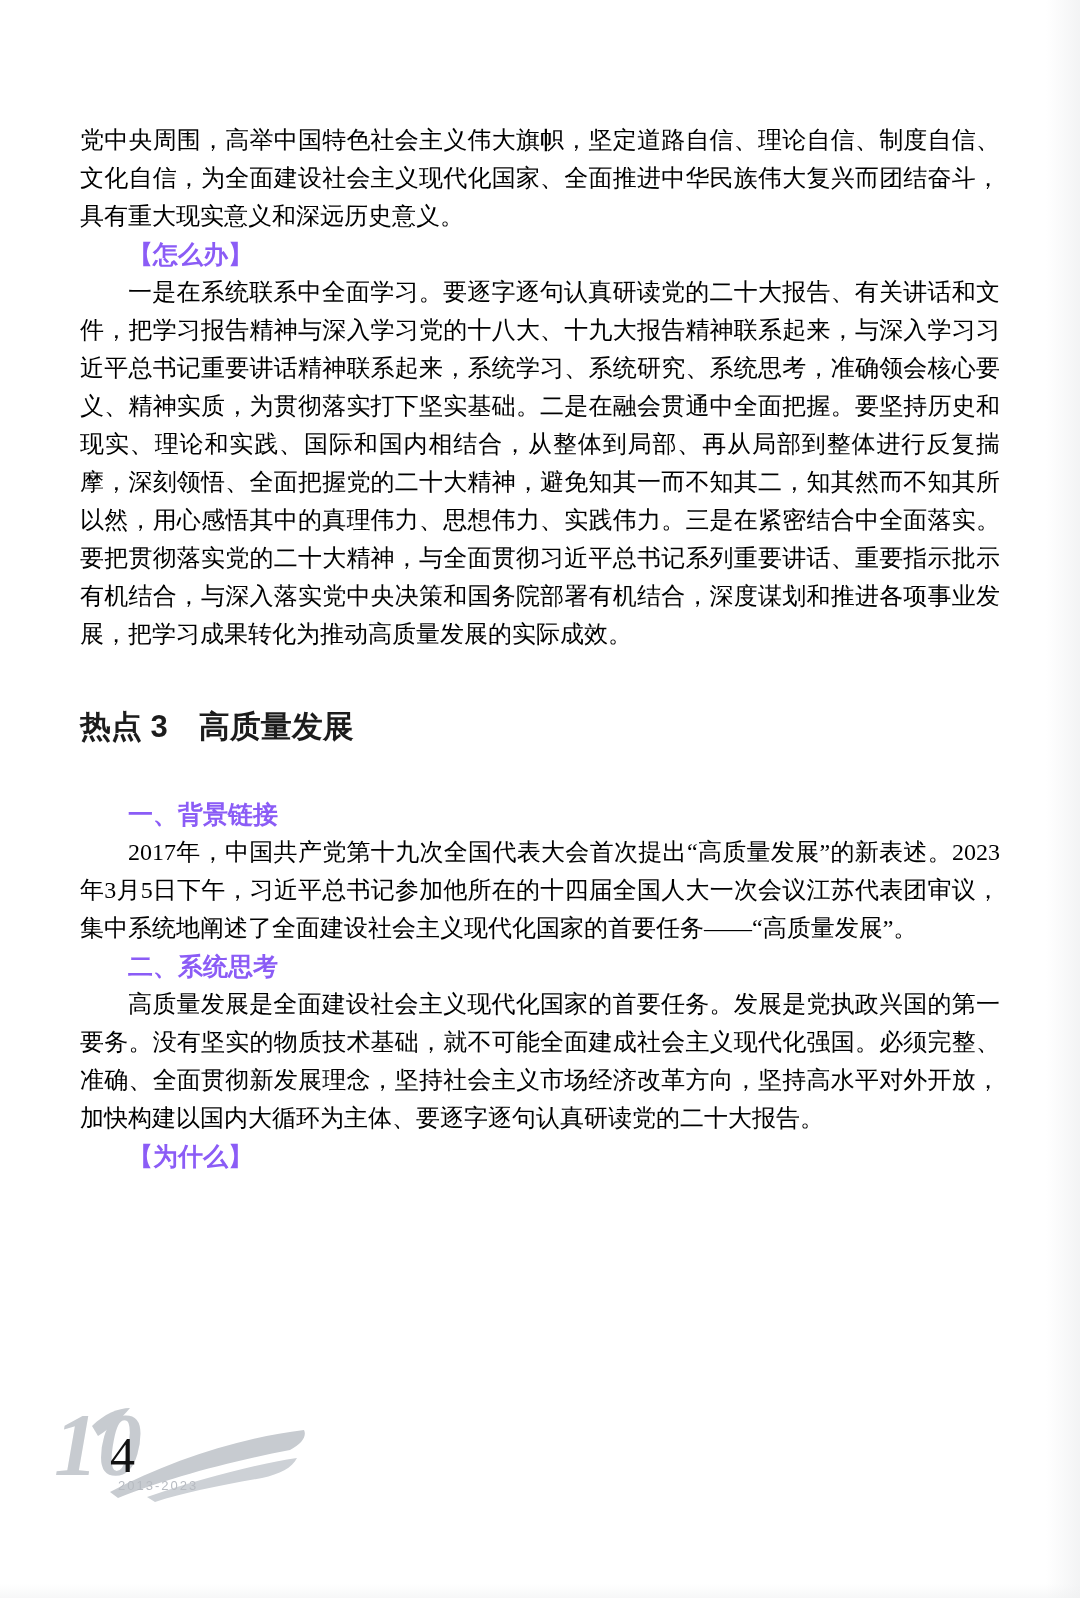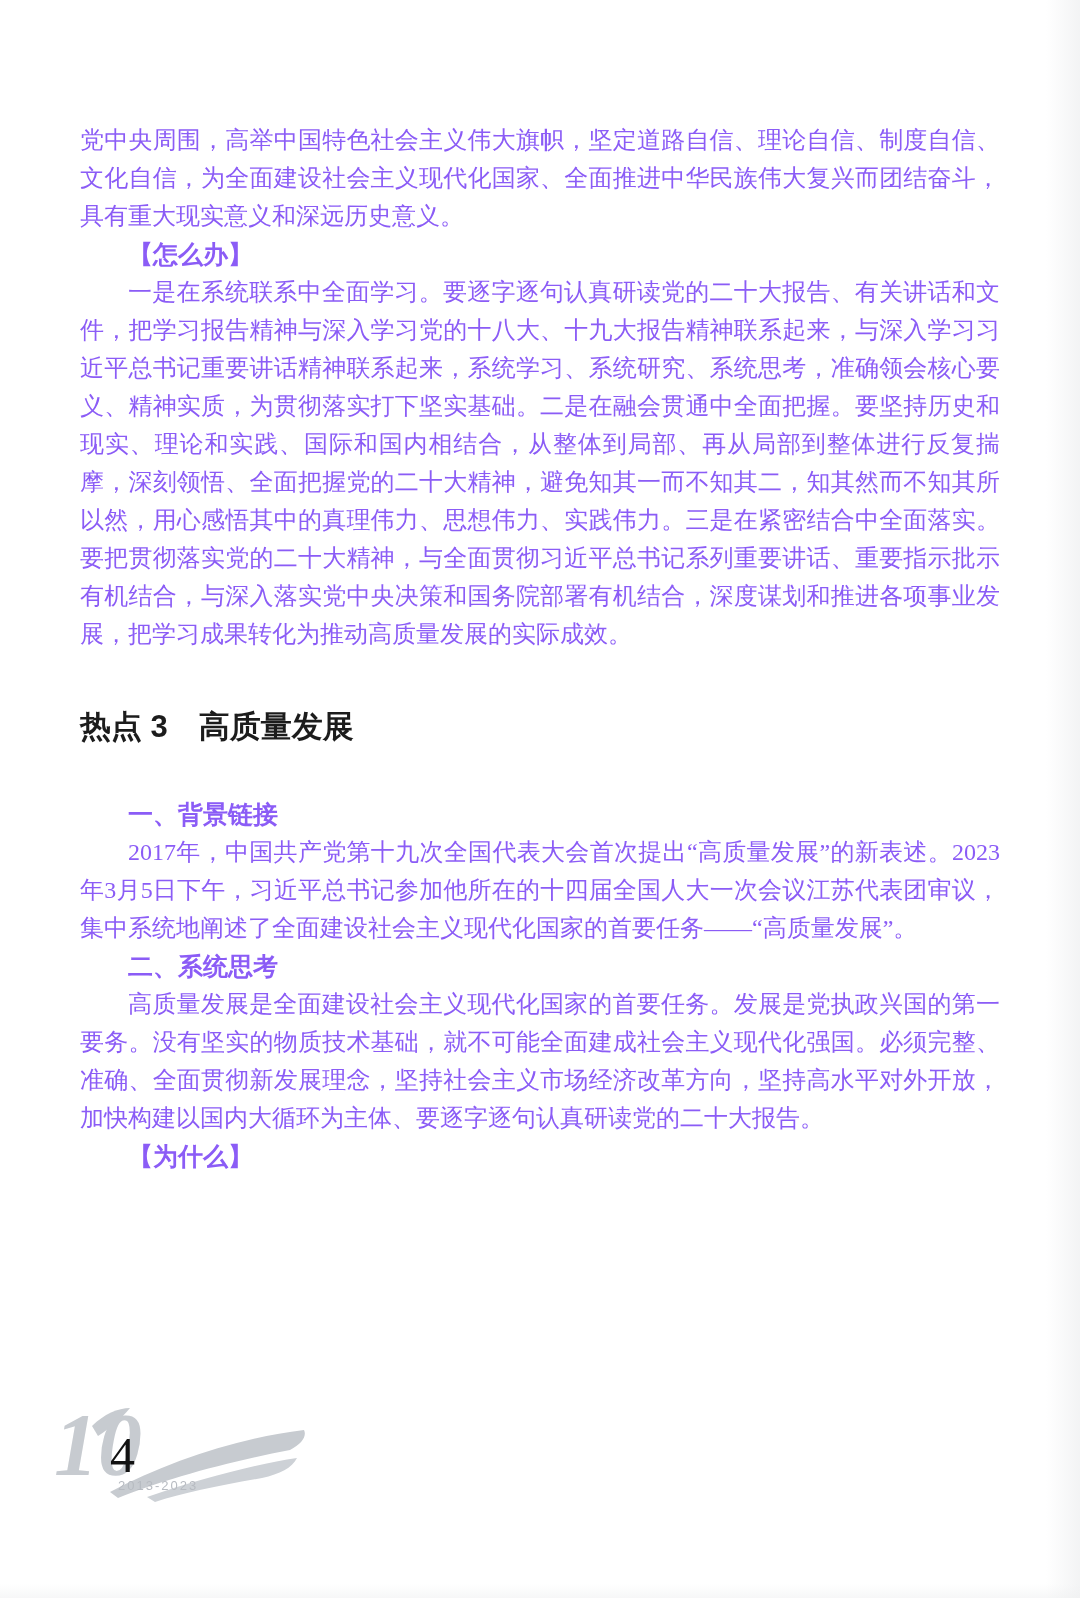--- a/index.html
+++ b/index.html
@@ -37,21 +37,21 @@
     top: 121px;
     width: 920px;
     color: #262626;
   }
   p { margin: 0; }
   .body-para {
     font-family: "Liberation Serif", "DejaVu Serif", serif;
     font-size: 24px;
     line-height: 38px;
     text-align: justify;
-    color: #8b5cf6;
+    color: #000000;
   }
   .indent2 { text-indent: 2em; }
   .bracket-label,
   .section-heading {
     font-family: "Liberation Sans", "DejaVu Sans", sans-serif;
     font-weight: 700;
     font-size: 25px;
     line-height: 38px;
     color: #8b5cf6;
     padding-left: 48px;

